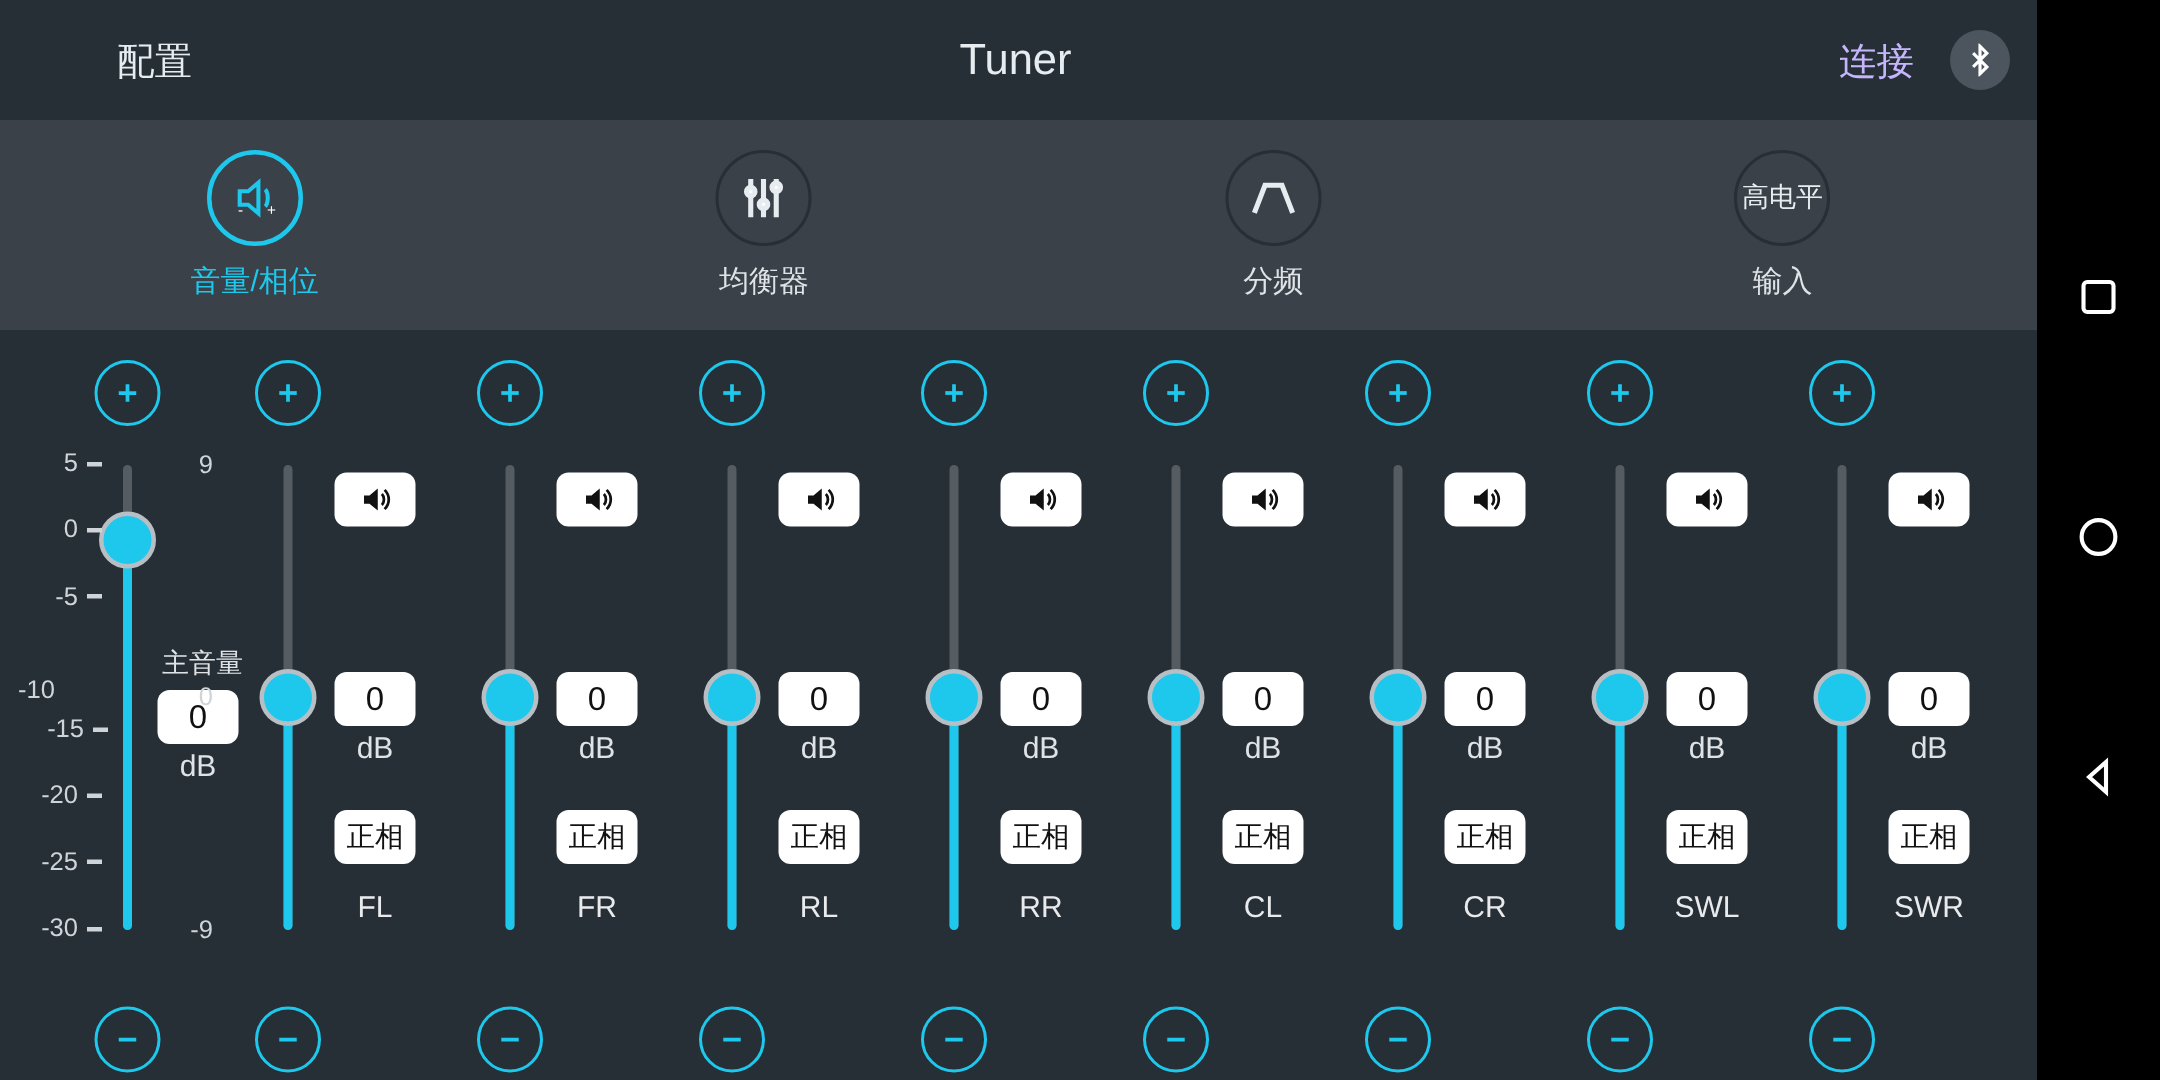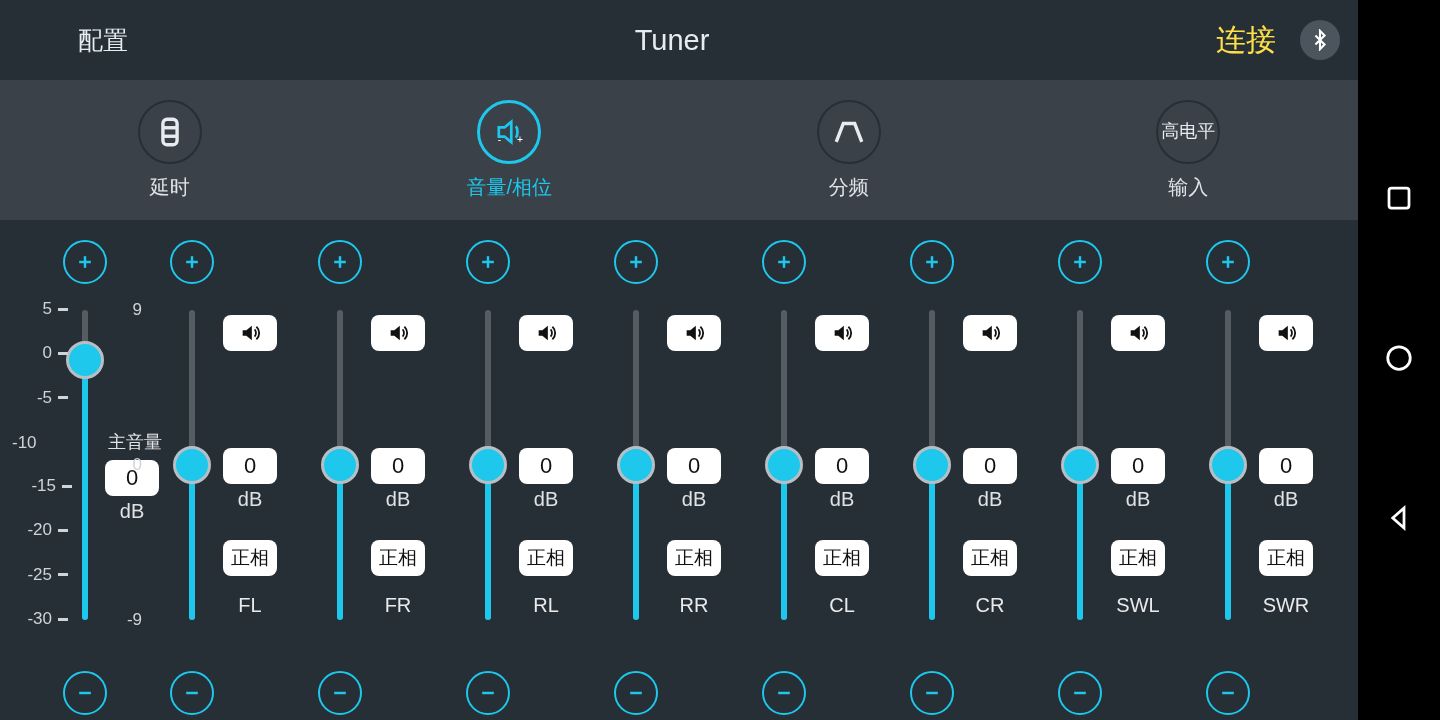--- a/index.html
+++ b/index.html
@@ -5,21 +5,21 @@
   * { box-sizing: border-box; margin: 0; padding: 0; font-family: "PingFang SC","Helvetica Neue",Arial,sans-serif; }
   html,body { width:1440px; height:720px; background:#000; overflow:hidden; }
 
   .screen { position:absolute; left:0; top:0; width:1358px; height:560px; background:#262e36; color:#fff; }
 
   
   .header { height:80px; display:flex; align-items:center; justify-content:space-between; padding:0 18px; background:#262e36; }
   .header .left  { font-size:25px; color:#e6ecef; padding-left:60px; }
   .header .title { font-size:29px; color:#e6ecef; }
   .header .right { display:flex; align-items:center; gap:24px; }
-  .header .conn  { font-size:30px; color:#fde047; }
+  .header .conn  { font-size:25px; color:#c4b5fd; }
   .bt-badge { width:40px; height:40px; border-radius:50%; background:#4c555d; display:flex; align-items:center; justify-content:center; }
   .bt-badge svg{ width:22px; height:22px; stroke:#fff; stroke-width:2.3; fill:none; }
 
   
   .cats { height:140px; background:#3a4148; display:flex; align-items:center; }
   .cat  { flex:1 1 0; display:flex; flex-direction:column; align-items:center; gap:10px; }
   .cat .ring { width:64px; height:64px; border-radius:50%; border:2px solid #262e36; display:flex; align-items:center; justify-content:center; }
   .cat .ring svg { width:34px; height:34px; stroke:#e6ecef; stroke-width:2.4; fill:none; }
   .cat.active .ring{ border:3px solid #1ec7ec; }
   .cat.active .ring svg{ stroke:#1ec7ec; }
@@ -106,44 +106,47 @@
       <div class="conn">连接</div>
       <div class="bt-badge">
         <svg viewBox="0 0 24 24">
             <path d="M7 7l10 10-5 5V2l5 5L7 17"></path>
           </svg>
       </div>
     </div>
   </div>
 
   <div class="cats" id="cats">
-      <div class="cat">
-        <div class="ring">
-          <svg viewBox="0 0 24 24">
-            <rect x="7" y="3" width="10" height="18" rx="3"></rect>
-            <line x1="7" y1="9" x2="17" y2="9"></line>
-            <line x1="7" y1="15" x2="17" y2="15"></line>
-          </svg>
-        </div>
-        <div class="lab">延时</div>
-      </div>
       <div class="cat active">
         <div class="ring">
           <svg viewBox="0 0 30 30">
             <path d="M6 11v8h5l6 5V6l-6 5H6z"></path>
             <path d="M21 10c2 2 2 8 0 10"></path>
             <text x="5" y="25" font-size="9" fill="currentColor" stroke="none">-</text>
             <text x="22" y="25" font-size="9" fill="currentColor" stroke="none">+</text>
           </svg>
         </div>
         <div class="lab">音量/相位</div>
       </div>
       <div class="cat">
         <div class="ring">
           <svg viewBox="0 0 24 24">
+            <line x1="6" y1="3" x2="6" y2="21"></line>
+            <line x1="12" y1="3" x2="12" y2="21"></line>
+            <line x1="18" y1="3" x2="18" y2="21"></line>
+            <circle cx="6" cy="9" r="2" fill="currentColor"></circle>
+            <circle cx="12" cy="15" r="2" fill="currentColor"></circle>
+            <circle cx="18" cy="7" r="2" fill="currentColor"></circle>
+          </svg>
+        </div>
+        <div class="lab">均衡器</div>
+      </div>
+      <div class="cat">
+        <div class="ring">
+          <svg viewBox="0 0 24 24">
             <path d="M3 19 8 6h8l5 13"></path>
           </svg>
         </div>
         <div class="lab">分频</div>
       </div>
       <div class="cat">
         <div class="ring textbtn">高电平</div>
         <div class="lab">输入</div>
       </div>
     </div>
@@ -171,21 +174,21 @@
             <i></i>
           </div>
           <div class="row" style="top: 35.2857px;">
             <span>0</span>
             <i></i>
           </div>
           <div class="row" style="top: 79.5714px;">
             <span>-5</span>
             <i></i>
           </div>
-          <div class="row" style="top: 125px; gap: 32px;">
+          <div class="row" style="top: 142px; gap: 32px;">
             <span>-10</span>
             <i></i>
           </div>
           <div class="row" style="top: 168.143px; justify-content: flex-end;">
             <span>-15</span>
             <i></i>
           </div>
           <div class="row" style="top: 212.429px;">
             <span>-20</span>
             <i></i>

